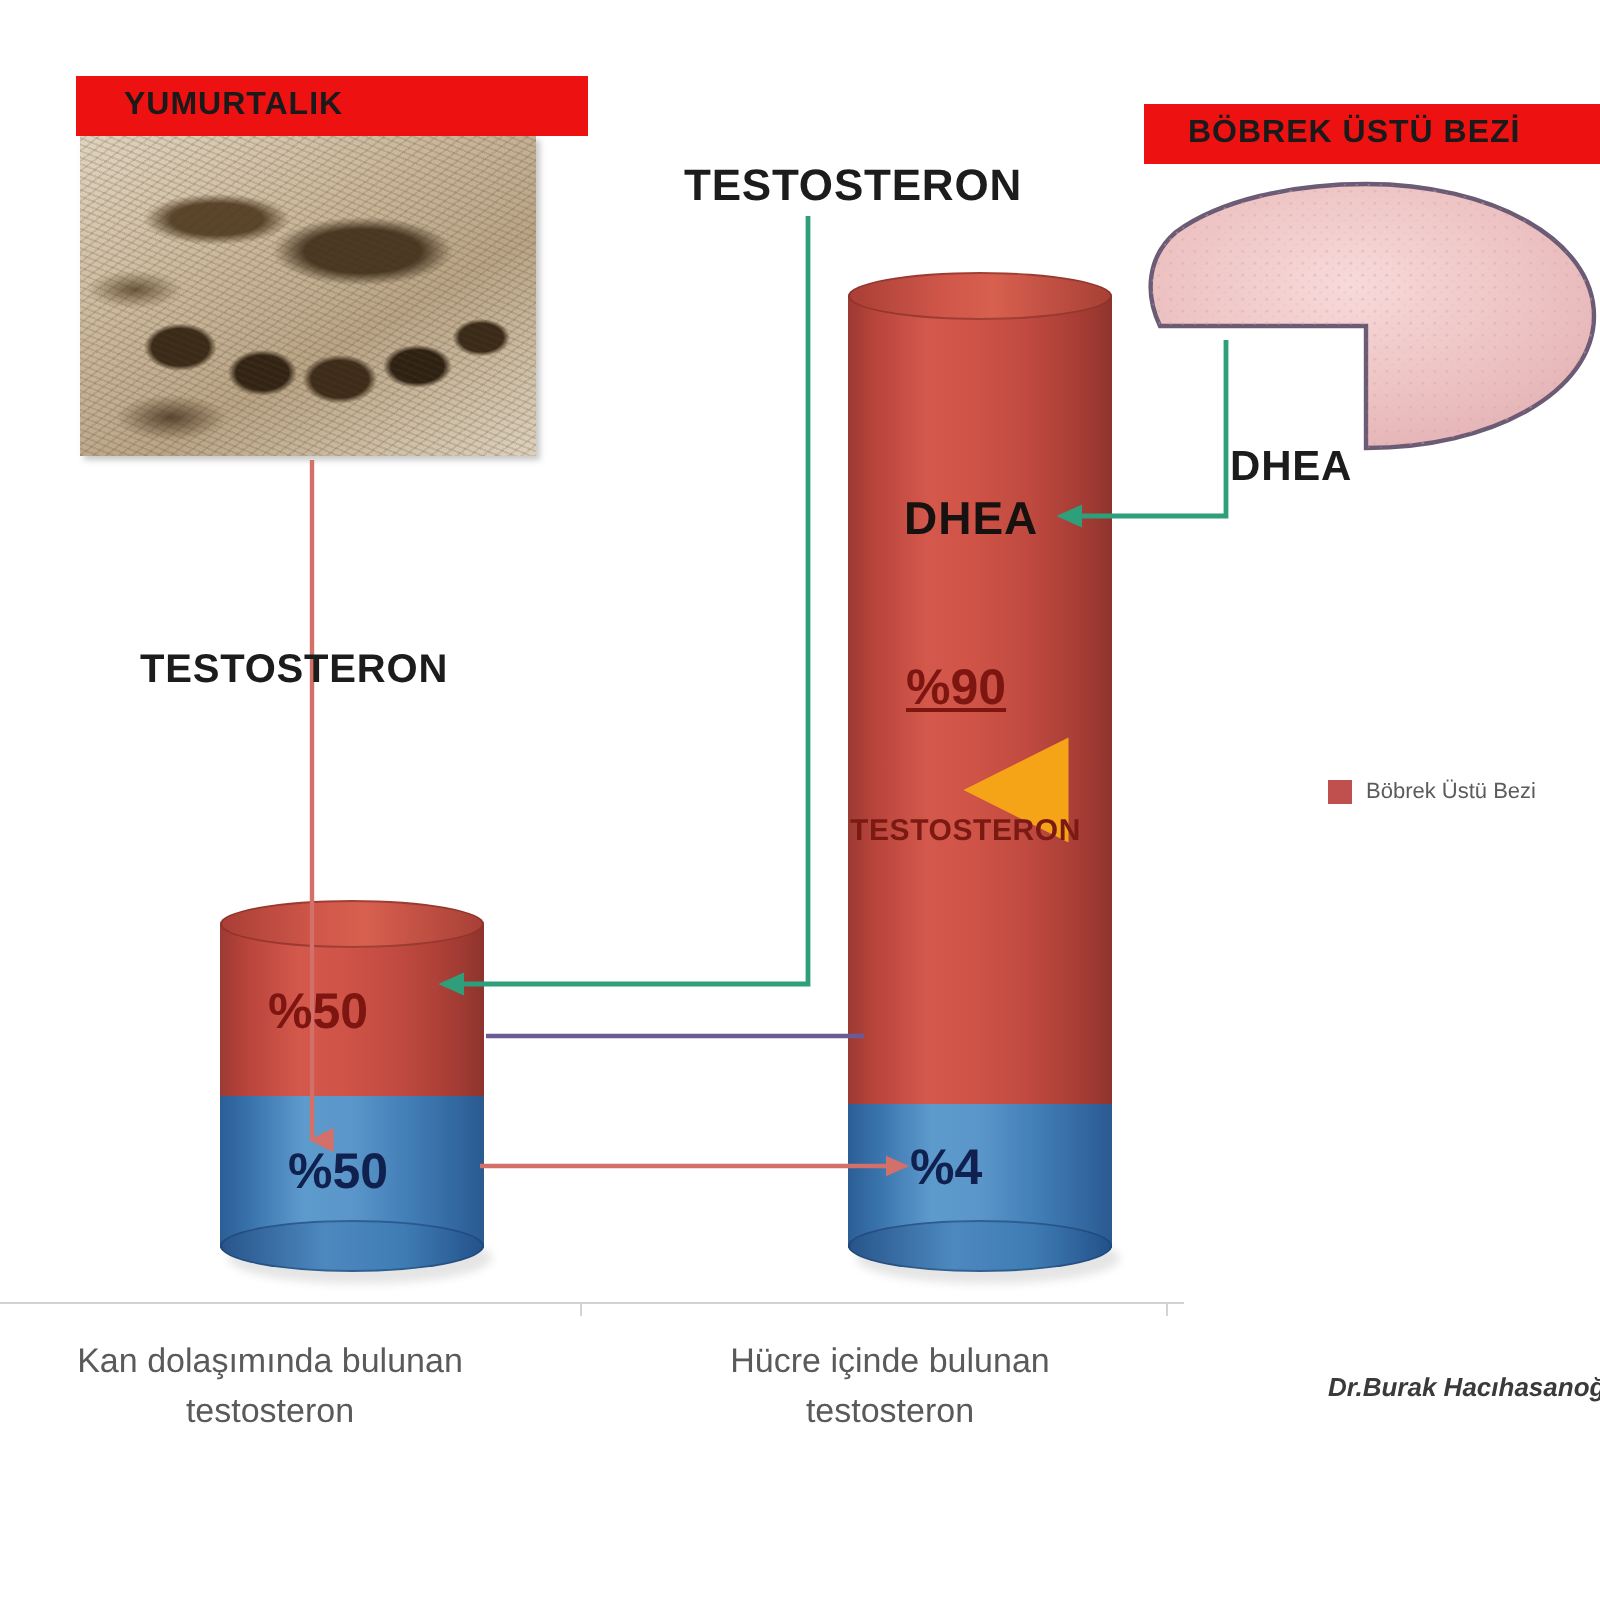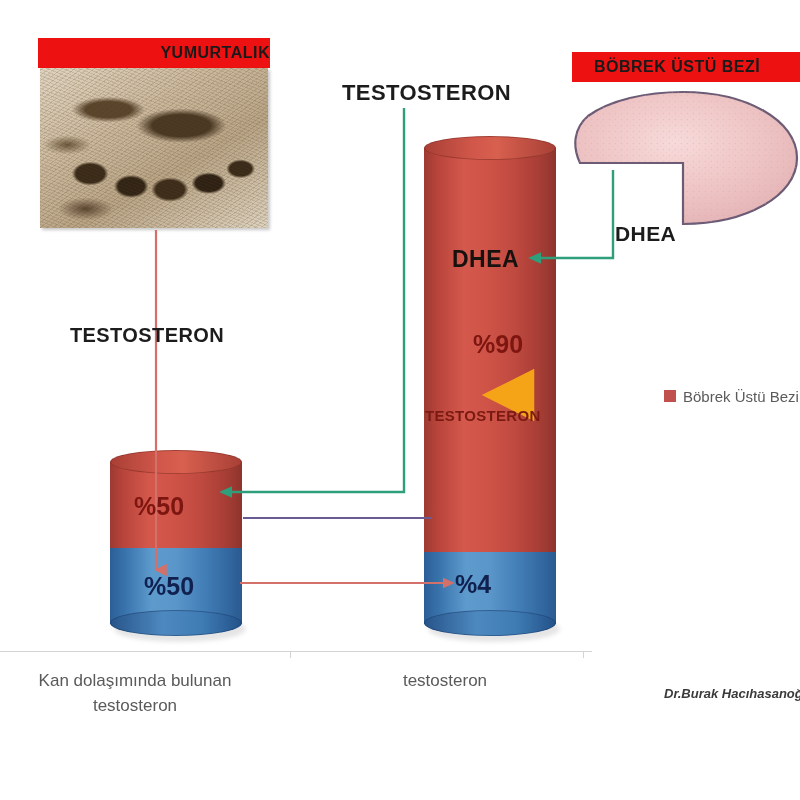--- a/index.html
+++ b/index.html
@@ -19,25 +19,26 @@
   }
 
   
   .banner {
     position: absolute;
     background: #ee1111;
     color: #1a1a1a;
     font-weight: bold;
     font-size: 16px;
     letter-spacing: 0.5px;
-    text-align: right;
+    text-align: left;
     line-height: 30px;
     height: 30px;
     white-space: nowrap;
     overflow: hidden;
+    padding-left: 24px;
   }
   #banner-ovary {
     left: 38px;
     top: 38px;
     width: 232px;
   }
   #banner-adrenal {
     left: 572px;
     top: 52px;
     width: 260px;
@@ -190,21 +191,21 @@
     white-space: nowrap;
     overflow: hidden;
   }
   .legend-swatch {
     width: 12px;
     height: 12px;
     margin-right: 7px;
     flex: 0 0 auto;
   }
   .legend-text {
-    font-size: 15px;
+    font-size: 11px;
     color: #5b5b5b;
   }
 
   
   #axis-line {
     position: absolute;
     left: 0;
     top: 651px;
     width: 592px;
     height: 1px;
@@ -333,21 +334,21 @@
   <div class="cyl" id="cyl-right" style="left:424px; top:138px; width:132px; height:496px;">
     <div class="cyl-shadow" style="left:4px; top:478px; width:132px; height:26px;"></div>
     <div class="body">
       <div class="seg red" style="top:10px; height:404px;"></div>
       <div class="seg blue" style="top:414px; height:72px;"></div>
       <div class="cap-bottom" style="top:472px; height:26px;"></div>
       <div class="cap-top red" style="top:-2px; height:24px;"></div>
     </div>
   </div>
   <div class="lbl" id="lbl-dhea-in-cyl">DHEA</div>
-  <div class="pct on-red" id="pct-right-red" style="left:473px; top:330px; font-size:25px;">%90</div>
+  <div class="pct on-red" id="pct-right-red" style="left:453px; top:330px; font-size:25px;text-decoration:underline;">%90</div>
   <div class="lbl" id="lbl-testosteron-in-cyl">TESTOSTERON</div>
   <div class="pct on-blue" id="pct-right-blue" style="left:455px; top:570px; font-size:25px;">%4</div>
 
   <div class="lbl" id="lbl-testosteron-left">TESTOSTERON</div>
   <div class="lbl" id="lbl-testosteron-top">TESTOSTERON</div>
   <div class="lbl" id="lbl-dhea-right">DHEA</div>
 
   <div id="legend">
     <div class="legend-row">
       <span class="legend-swatch" style="background:#c0504d;"></span>
@@ -357,18 +358,19 @@
 
   <div id="axis-line"></div>
   <div class="axis-tick" style="left:290px;"></div>
   <div class="axis-tick" style="left:583px;"></div>
 
   <div class="cat-label" id="cat-0">
     <div>Kan dolaşımında bulunan</div>
     <div>testosteron</div>
   </div>
   <div class="cat-label" id="cat-1">
+    <div>Hücre içinde bulunan</div>
     <div>testosteron</div>
   </div>
 
   <div id="signature">Dr.Burak Hacıhasanoğlu</div>
 
 </div>
 
 </body></html>

